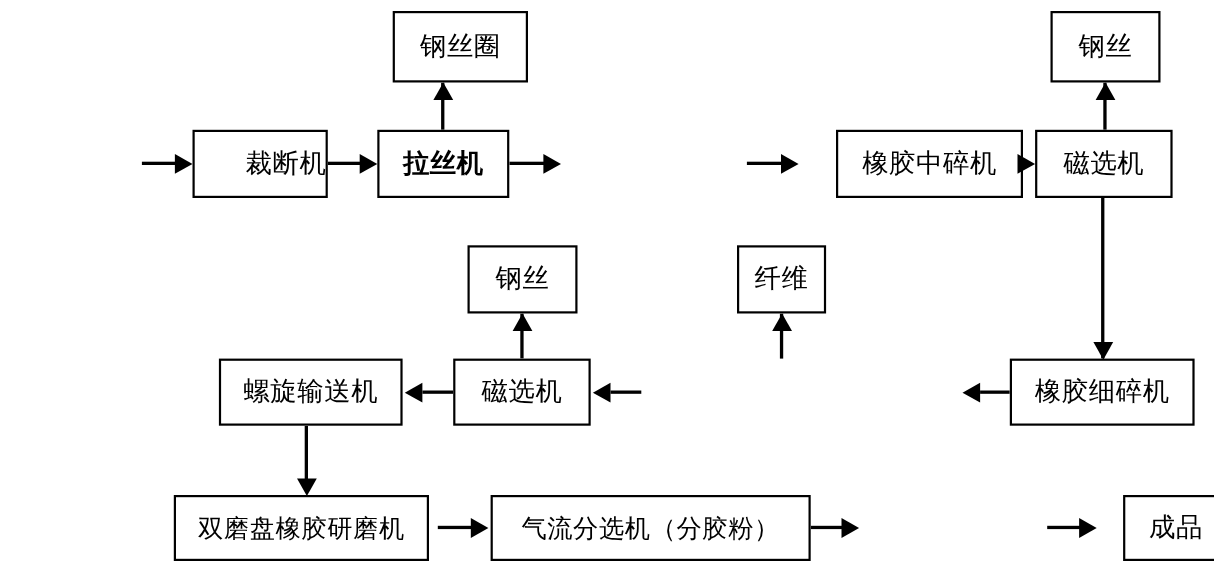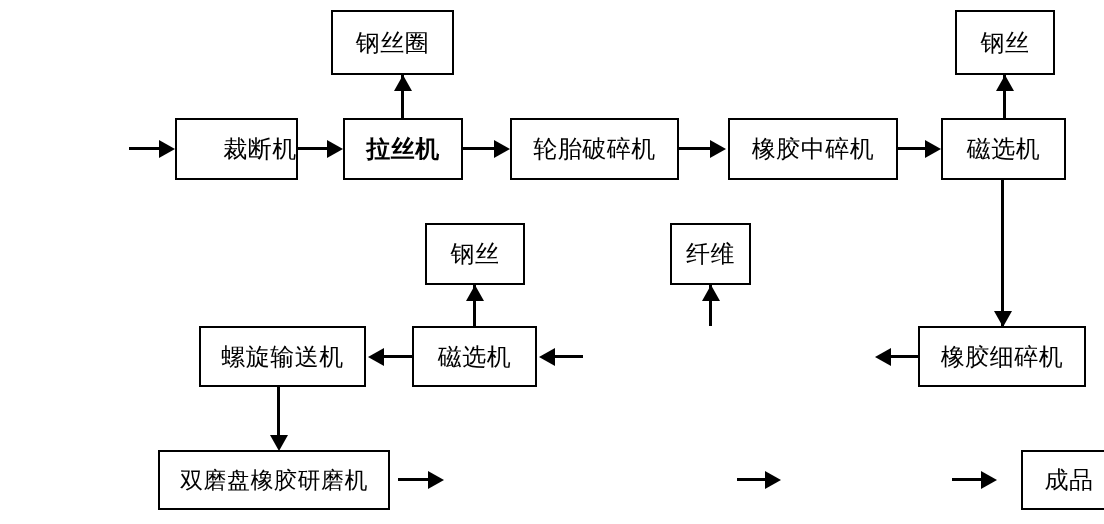--- a/index.html
+++ b/index.html
@@ -68,43 +68,43 @@
 </head>
 <body>
 
 <div id="canvas">
 
 
   <div class="node" style="left:175px; top:118px; width:123px; height:62px;padding-left:47px;">裁断机</div>
 
   <div class="node" style="left:343px; top:118px; width:120px; height:62px;font-weight:bold;">拉丝机</div>
 
-  <div class="node" style="left:331px; top:10px;  width:123px; height:65px;">钢丝圈</div>
+  <div class="node" style="left:357px; top:10px;  width:123px; height:65px;">钢丝圈</div>
 
-  <div class="node" style="left:510px; top:118px; width:169px; height:62px;">轮胎破碎机</div>
 
-  <div class="node" style="left:728px; top:118px; width:170px; height:62px;">橡胶中碎机</div>
+  <div class="node" style="left:760px; top:118px; width:170px; height:62px;">橡胶中碎机</div>
 
   <div class="node" style="left:941px; top:118px; width:125px; height:62px;">磁选机</div>
 
   <div class="node" style="left:955px; top:10px;  width:100px; height:65px;">钢丝</div>
 
   <div class="node" style="left:918px; top:326px; width:168px; height:61px;">橡胶细碎机</div>
 
 
   <div class="node" style="left:670px; top:223px; width:81px;  height:62px;">纤维</div>
 
   <div class="node" style="left:412px; top:326px; width:125px; height:61px;">磁选机</div>
 
   <div class="node" style="left:425px; top:223px; width:100px; height:62px;">钢丝</div>
 
   <div class="node" style="left:199px; top:326px; width:167px; height:61px;text-align:center;">螺旋输送机</div>
 
   <div class="node wide-text" style="left:158px; top:450px; width:232px; height:60px;">双磨盘橡胶研磨机</div>
 
+  <div class="node wide-text" style="left:446px; top:450px; width:291px; height:60px;">气流分选机（分胶粉）</div>
 
 
   <div class="node" style="left:998px; top:450px; width:96px;  height:60px;margin-left:23px;">成品</div>
 
   <div class="edge edge-h" style="left:129px; top:147px; width:32px;"></div>
   <div class="arrowhead arrow-right" style="left:159px; top:140px;"></div>
 
   <div class="edge edge-h" style="left:298px; top:147px; width:31px;"></div>
   <div class="arrowhead arrow-right" style="left:327px; top:140px;"></div>
 

